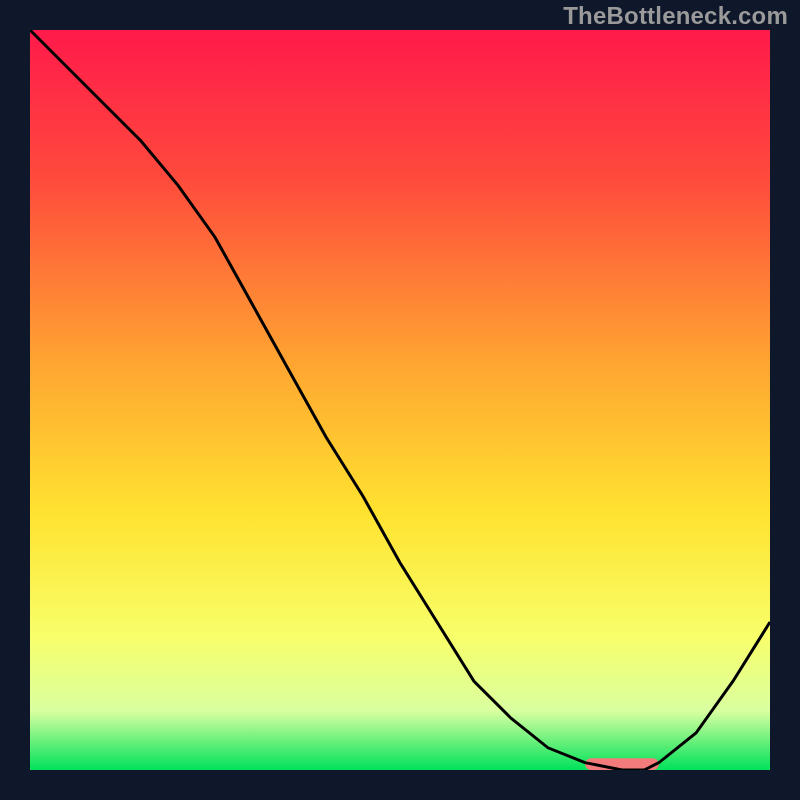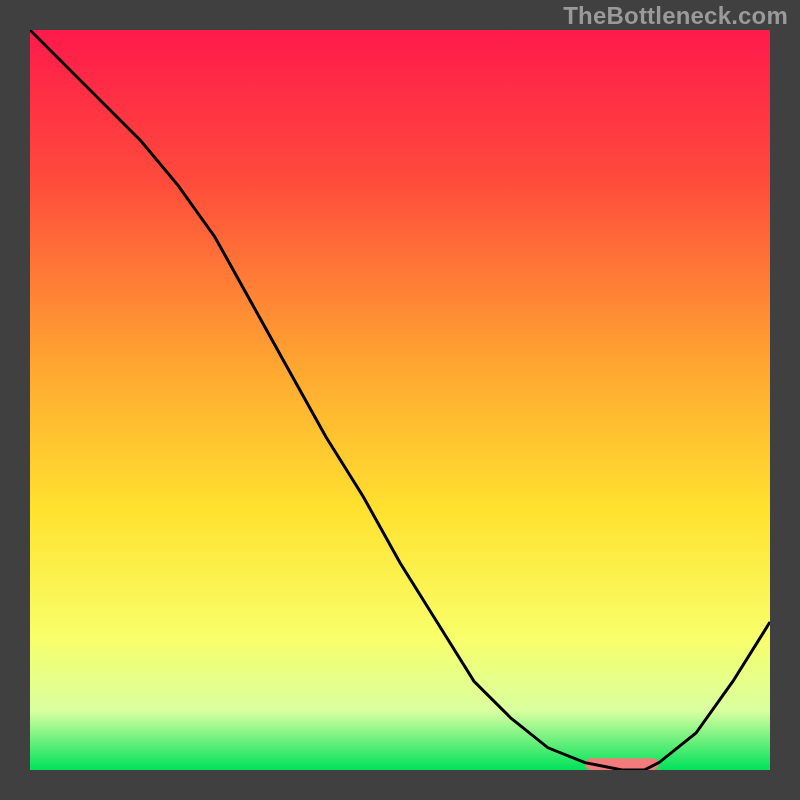--- a/index.html
+++ b/index.html
@@ -8,21 +8,21 @@
     width: 800px;
     height: 800px;
     background: #000;
     font-family: Arial, Helvetica, sans-serif;
     overflow: hidden;
   }
   .frame {
     position: relative;
     width: 800px;
     height: 800px;
-    background: #404040;
+    background: #0f172a;
   }
   .watermark {
     position: absolute;
     top: 2px;
     right: 12px;
     font-size: 24px;
     font-weight: 600;
     color: #9a9a9a;
     letter-spacing: 0.2px;
     z-index: 10;

